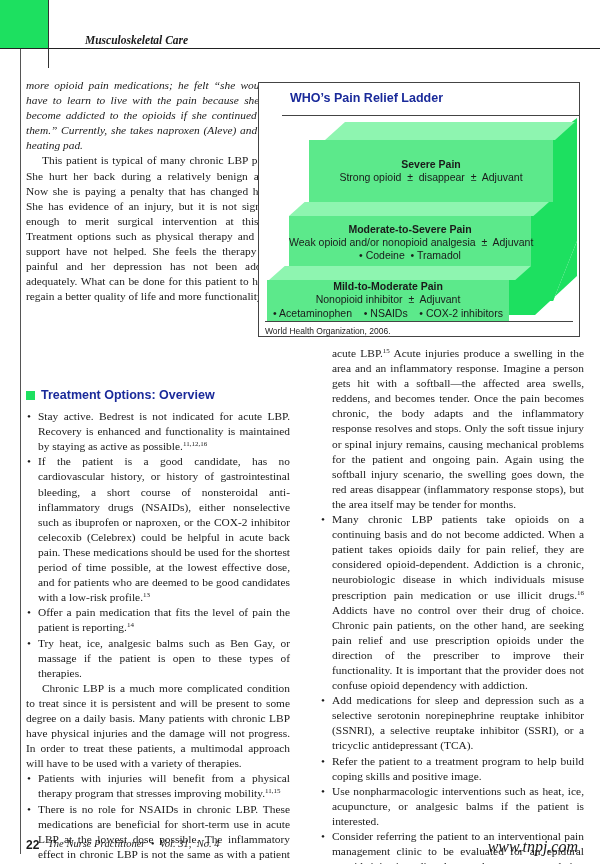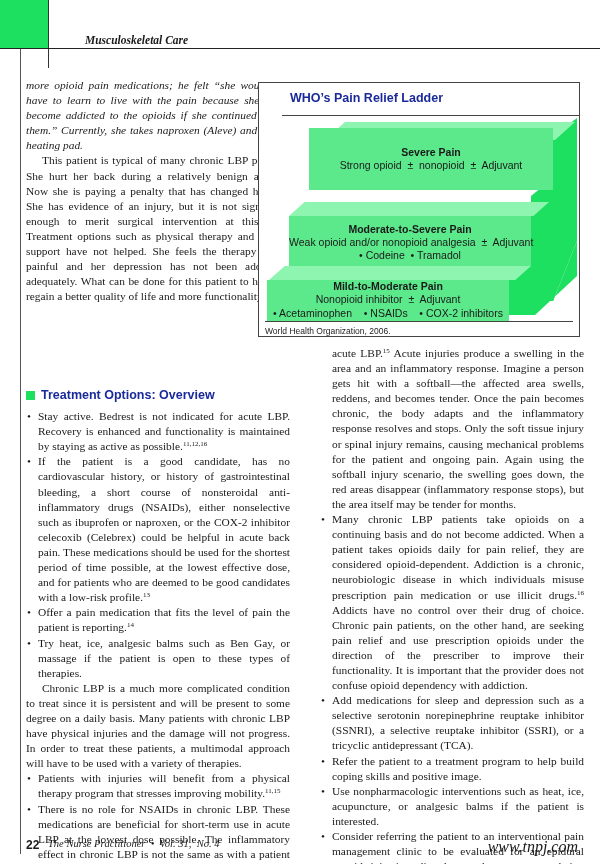--- a/index.html
+++ b/index.html
@@ -58,23 +58,23 @@
   <div class="ladder-area">
 
     <svg class="side" width="320" height="199" style="left:0;top:0;">
       <polygon points="294,20 318,2 318,125 294,185 294,182" fill="#1de060"></polygon>
       <polygon points="272,80 294,62 294,185 272,185" fill="#1de060"></polygon>
       <polygon points="250,138 272,120 272,185 250,185" fill="#1de060"></polygon>
       <polygon points="250,185 294,185 318,125 318,160 276,199 250,199" fill="#1de060"></polygon>
     </svg>
 
     <div class="step-top" style="left:66px;top:6px;width:250px;height:18px;clip-path:polygon(8% 0,100% 0,92% 100%,0 100%);"></div>
-    <div class="step-front" style="left:50px;top:12px;width:244px;height:62px;padding-top:18px;box-sizing:border-box;">
+    <div class="step-front" style="left:50px;top:24px;width:244px;height:62px;padding-top:18px;box-sizing:border-box;">
       <b>Severe Pain</b><br>
-      <span style="white-space:pre;">Strong opioid  ±  nonopioid  ±  Adjuvant</span>
+      <span style="white-space:pre;">Strong opioid  ±  disappear  ±  Adjuvant</span>
     </div>
 
     <div class="step-top" style="left:46px;top:86px;width:248px;height:0px;"></div>
     <div class="step-top" style="left:30px;top:86px;width:260px;height:14px;clip-path:polygon(6% 0,100% 0,94% 100%,0 100%);"></div>
     <div class="step-front" style="left:30px;top:100px;width:242px;height:50px;padding-top:7px;box-sizing:border-box;">
       <b>Moderate-to-Severe Pain</b><br>
       <span style="white-space:pre;">Weak opioid and/or nonopioid analgesia  ±  Adjuvant</span><br>
       <span style="white-space:pre;">• Codeine  • Tramadol</span>
     </div>
 

